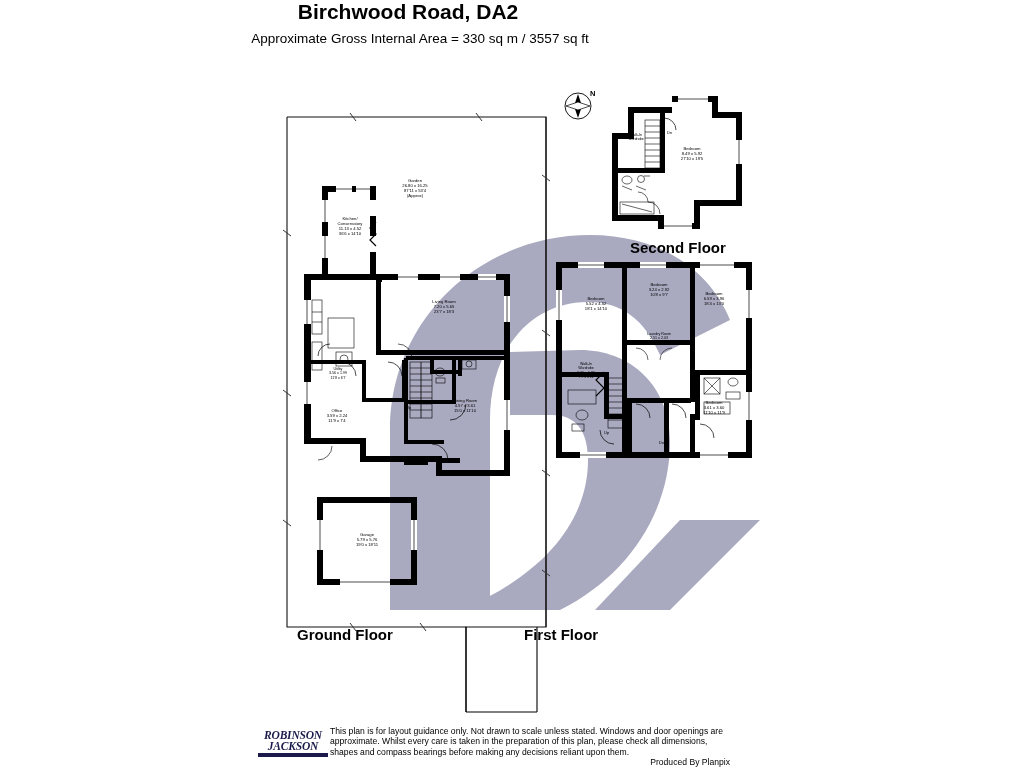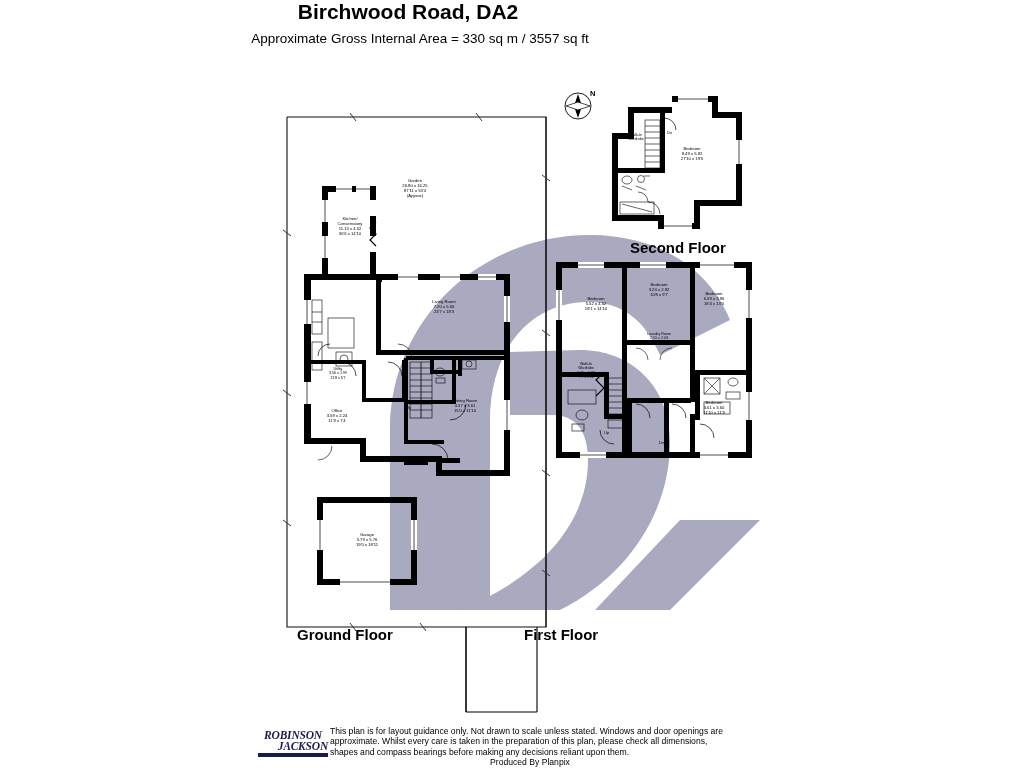--- a/index.html
+++ b/index.html
@@ -50,30 +50,30 @@
   .rlabel .d3{display:block;}
   .rlabel.tiny{font-size:3.6px;line-height:4.4px;}
 
   .stairtxt{position:absolute;font-size:4px;color:#000;}
   .disclaim{
     position:absolute;left:330px;top:726px;width:400px;
     font-size:8.6px;line-height:10.4px;color:#000;
   }
   .produced{
     position:absolute;left:330px;top:757px;width:400px;
-    font-size:8.6px;text-align:center;color:#000;
+    font-size:8.6px;text-align:right;color:#000;
   }
   .brand{
     position:absolute;left:258px;top:730px;width:70px;text-align:center;
     font-family:Liberation Serif, serif;
     font-weight:bold;font-style:italic;color:#1b1b4b;
     line-height:11px;
   }
   .brand .b1{font-size:11.5px;letter-spacing:-.2px;display:block;}
-  .brand .b2{font-size:11.5px;letter-spacing:-.2px;display:block;text-align:right;}
+  .brand .b2{font-size:11.5px;letter-spacing:-.2px;display:block;}
   .brand .bar{display:block;height:4px;background:#1b1b4b;margin-top:1px;}
 
   .compass{position:absolute;left:563px;top:88px;width:36px;height:36px;}
   .compass .n{position:absolute;left:27px;top:1px;font-size:7.5px;font-weight:bold;}
 </style>
 </head>
 <body>
 
 <div class="page">
 

